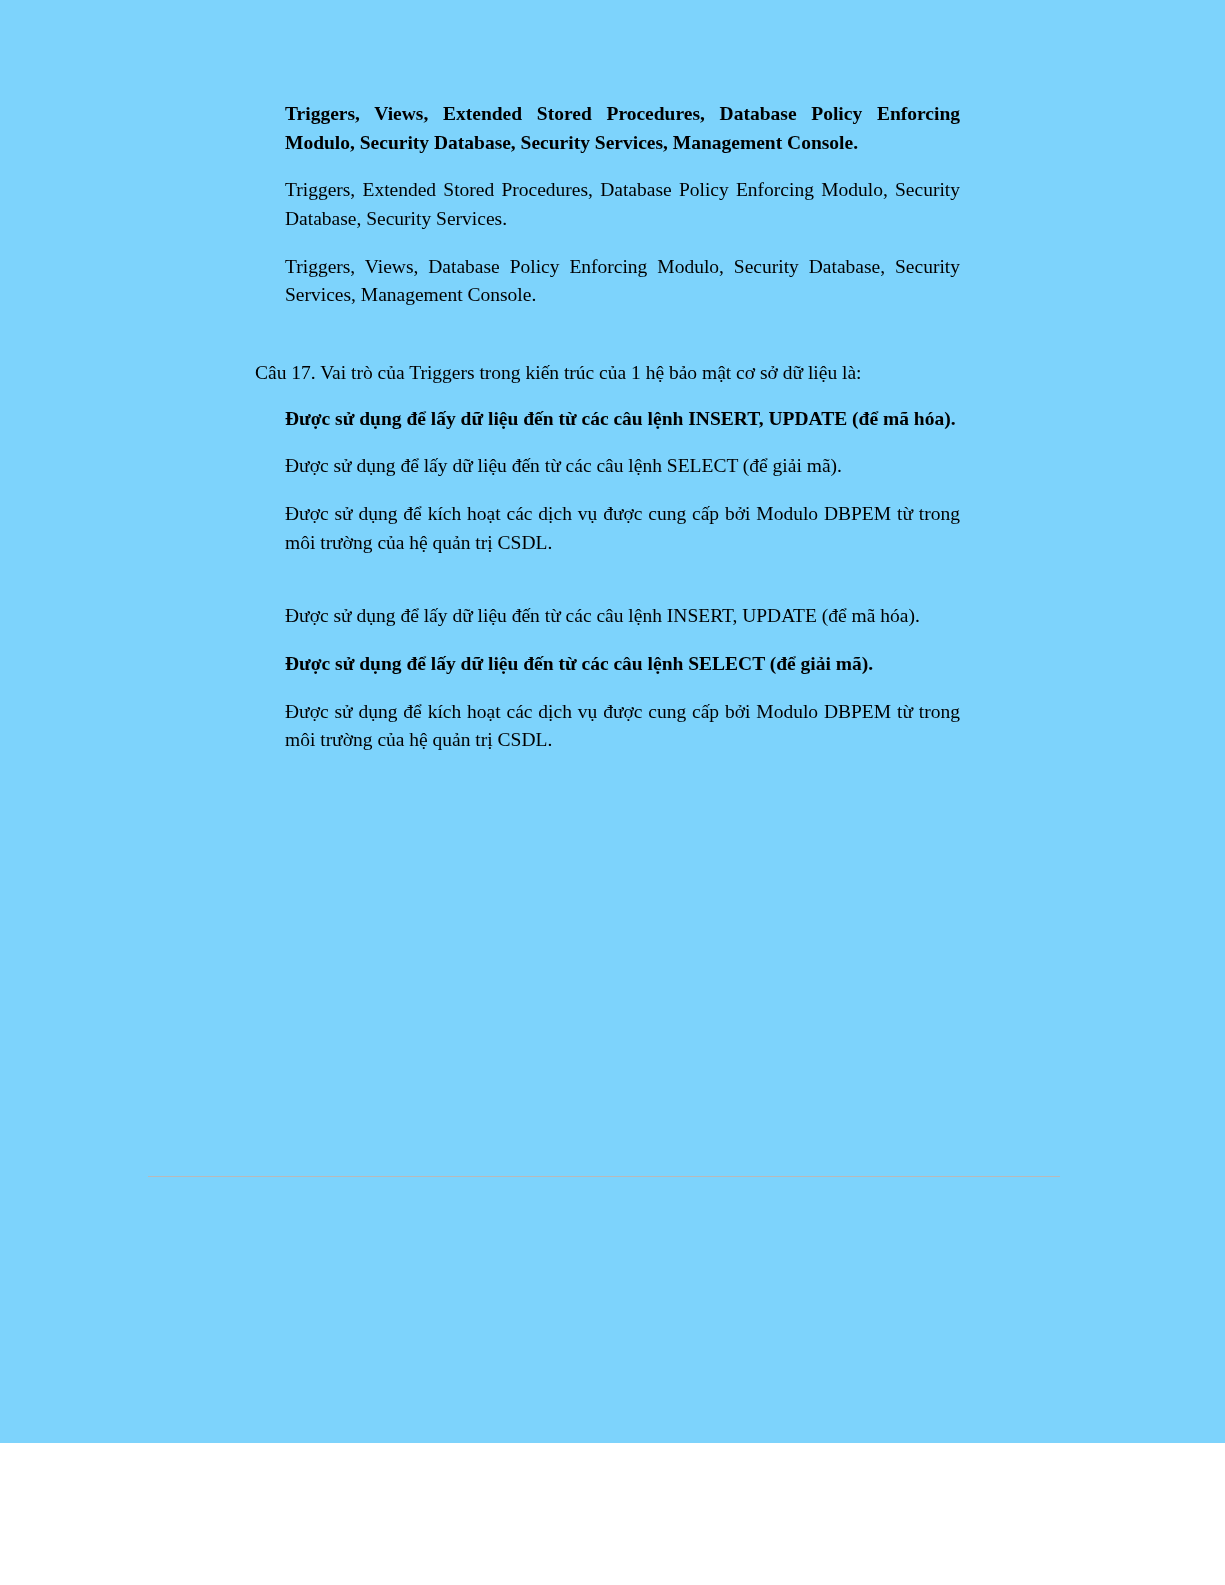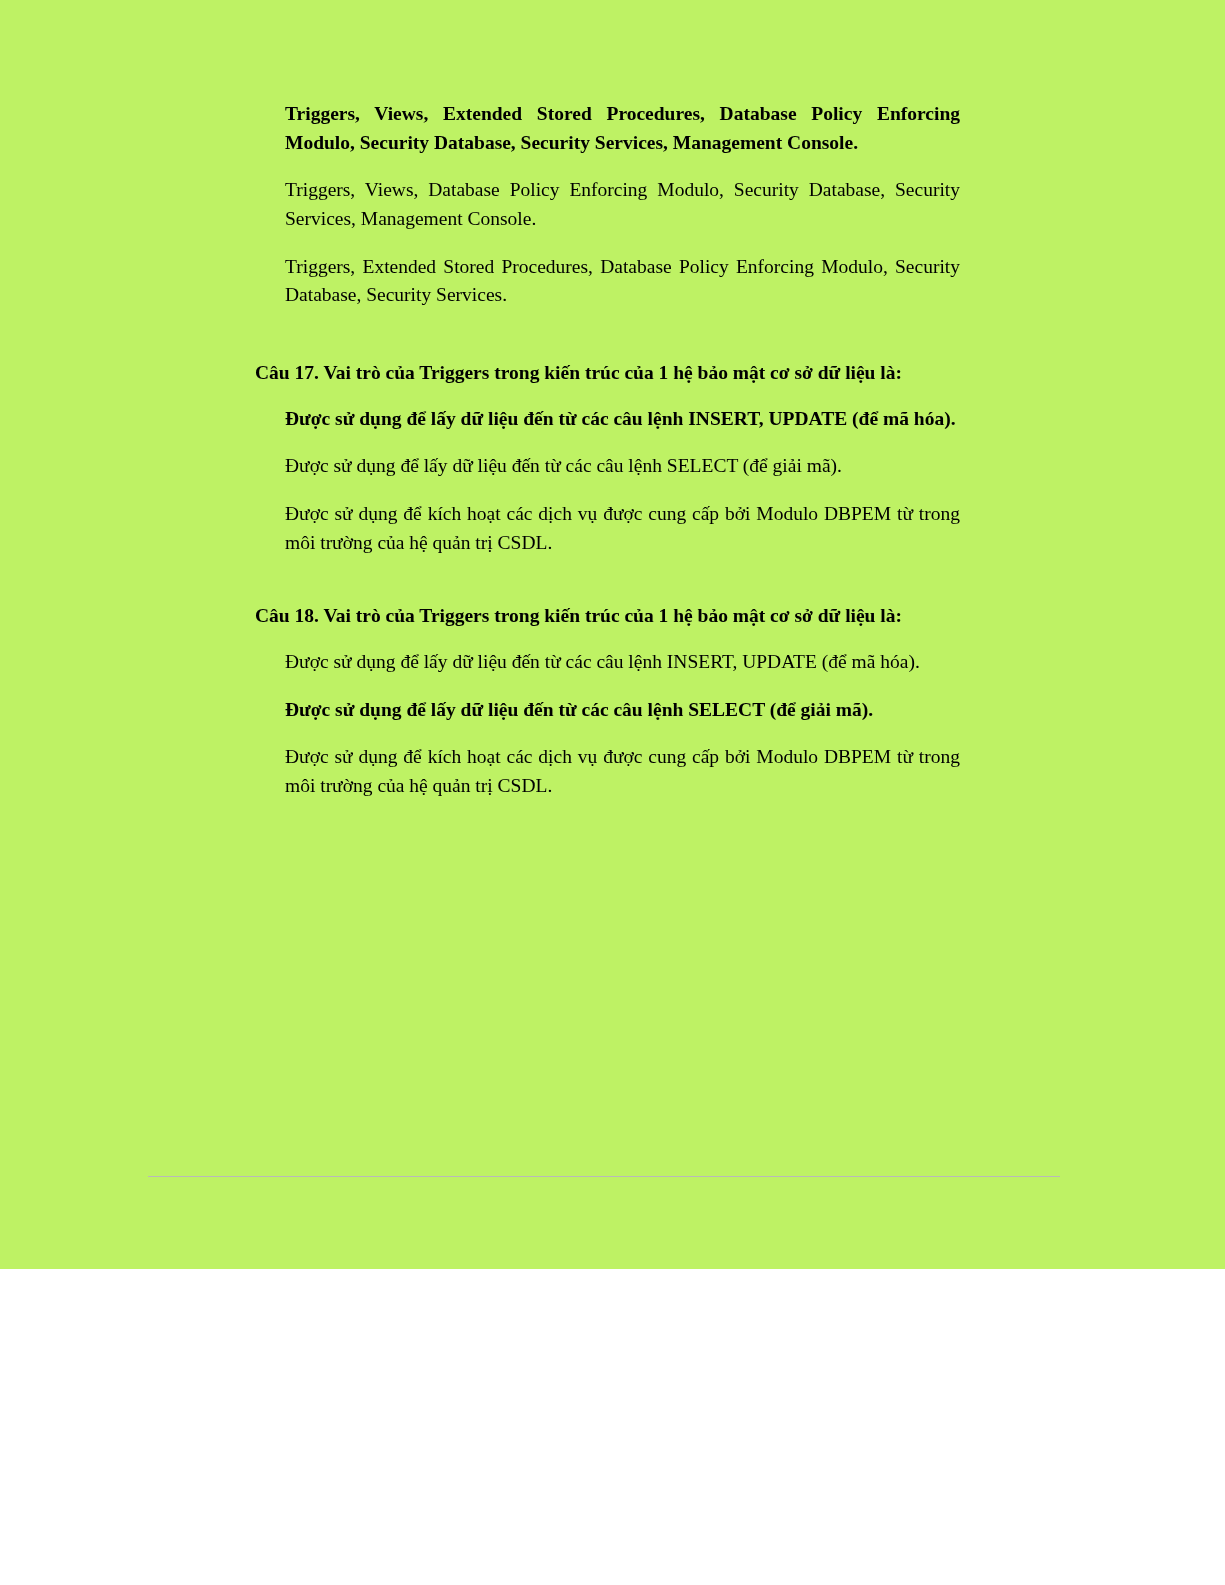--- a/index.html
+++ b/index.html
@@ -11,22 +11,22 @@
     width: 1225px;
     height: 1585px;
     position: relative;
     font-family: "Liberation Serif", serif;
     color: #000000;
   }
   .page {
     position: absolute;
     left: 0; top: 0;
     width: 1225px;
-    height: 1269px;
-    background: #bef264;
+    height: 1443px;
+    background: #7dd3fc;
     overflow: hidden;
   }
   .content {
     position: absolute;
     left: 255px;
     top: 100px;
     width: 705px;
   }
   .block {
     margin: 0 0 19px 0;
@@ -36,21 +36,21 @@
     text-justify: inter-word;
   }
   .opt {
     padding-left: 30px;
   }
   .opt-bold {
     padding-left: 30px;
     font-weight: bold;
   }
   .question {
-    font-weight: bold;
+    font-weight: normal;
     margin: 0 0 17px 0;
     font-size: 19.5px;
     line-height: 1.47;
   }
   .gap-big {
     height: 30px;
   }
   .gap-med {
     height: 26px;
   }
@@ -64,37 +64,36 @@
   }
 </style>
 </head>
 <body>
 
 <div class="page">
   <div class="content">
 
     <div>
       <p class="block opt-bold">Triggers, Views, Extended Stored Procedures, Database Policy Enforcing Modulo, Security Database, Security Services, Management Console.</p>
+      <p class="block opt">Triggers, Extended Stored Procedures, Database Policy Enforcing Modulo, Security Database, Security Services.</p>
       <p class="block opt">Triggers, Views, Database Policy Enforcing Modulo, Security Database, Security Services, Management Console.</p>
-      <p class="block opt">Triggers, Extended Stored Procedures, Database Policy Enforcing Modulo, Security Database, Security Services.</p>
     </div>
 
     <div class="gap-big"></div>
 
     <div>
       <p class="question">Câu 17. Vai trò của Triggers trong kiến trúc của 1 hệ bảo mật cơ sở dữ liệu là:</p>
       <p class="block opt-bold">Được sử dụng để lấy dữ liệu đến từ các câu lệnh INSERT, UPDATE (để mã hóa).</p>
       <p class="block opt">Được sử dụng để lấy dữ liệu đến từ các câu lệnh SELECT (để giải mã).</p>
       <p class="block opt">Được sử dụng  để kích hoạt các dịch vụ được cung cấp bởi Modulo DBPEM từ trong môi trường của hệ quản trị CSDL.</p>
     </div>
 
     <div class="gap-med"></div>
 
     <div>
-      <p class="question">Câu 18. Vai trò của Triggers trong kiến trúc của 1 hệ bảo mật cơ sở dữ liệu là:</p>
       <p class="block opt">Được sử dụng để lấy dữ liệu đến từ các câu lệnh INSERT, UPDATE (để mã hóa).</p>
       <p class="block opt-bold">Được sử dụng để lấy dữ liệu đến từ các câu lệnh SELECT (để giải mã).</p>
       <p class="block opt">Được sử dụng  để kích hoạt các dịch vụ được cung cấp bởi Modulo DBPEM từ trong môi trường của hệ quản trị CSDL.</p>
     </div>
 
   </div>
 
   <div class="rule"></div>
 </div>
 

